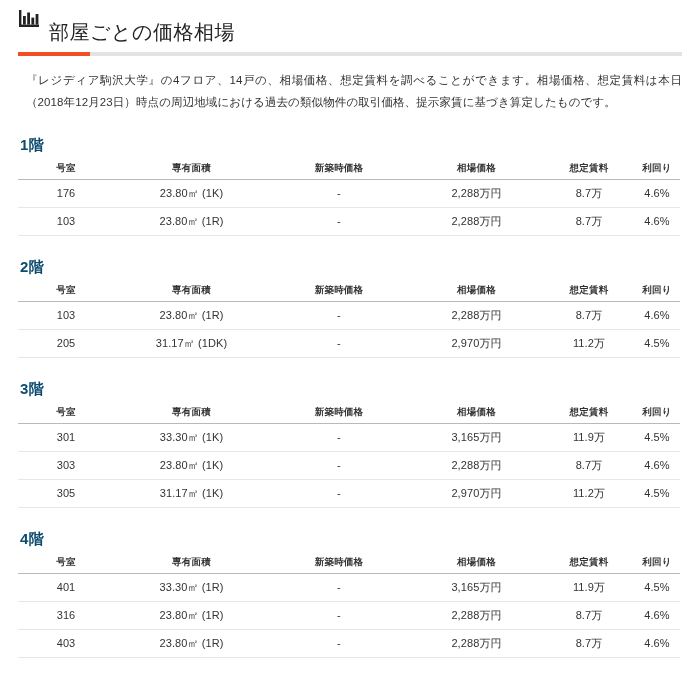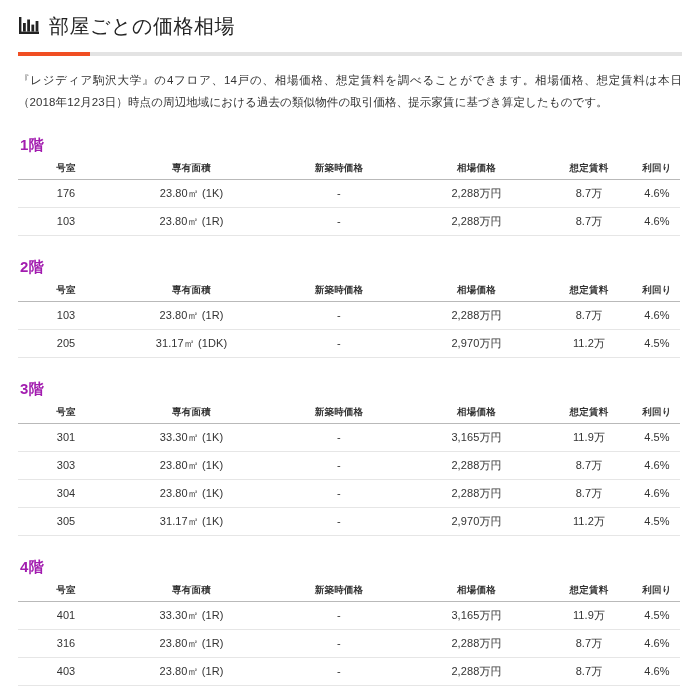--- a/index.html
+++ b/index.html
@@ -19,21 +19,21 @@
     position: relative;
     width: 700px;
     height: 700px;
     box-sizing: border-box;
     padding: 0 18px;
   }
 
   
   .page-header {
     display: flex;
-    align-items: center;
+    align-items: flex-start;
     gap: 9px;
     padding-top: 9px;
     height: 34px;
   }
   .chart-icon {
     width: 22px;
     height: 20px;
     display: block;
     flex: 0 0 auto;
   }
@@ -58,36 +58,36 @@
     position: absolute;
     left: 0;
     top: 0;
     height: 4px;
     width: 72px;
     background: #f04e23;
   }
 
   
   .lead {
-    margin: 13px 0 0 0;
+    margin: 13px 0 0 8px;
     font-size: 11.5px;
     line-height: 1.95;
     color: #333333;
     letter-spacing: 0.1px;
     text-align: justify;
   }
 
   
   .floor-section {
     margin-top: 22px;
   }
   .floor-heading {
     font-size: 15px;
     font-weight: bold;
-    color: #a21caf;
+    color: #0c4a6e;
     margin: 0 0 7px 2px;
     letter-spacing: 0.3px;
   }
 
   table.price-table {
     width: 662px;
     border-collapse: collapse;
     table-layout: fixed;
     font-size: 11px;
   }
@@ -259,28 +259,20 @@
             </tr>
             <tr>
               <td>303</td>
               <td>23.80㎡ (1K)</td>
               <td class="cell-dash">-</td>
               <td>2,288万円</td>
               <td>8.7万</td>
               <td>4.6%</td>
             </tr>
             <tr>
-              <td>304</td>
-              <td>23.80㎡ (1K)</td>
-              <td class="cell-dash">-</td>
-              <td>2,288万円</td>
-              <td>8.7万</td>
-              <td>4.6%</td>
-            </tr>
-            <tr>
               <td>305</td>
               <td>31.17㎡ (1K)</td>
               <td class="cell-dash">-</td>
               <td>2,970万円</td>
               <td>11.2万</td>
               <td>4.5%</td>
             </tr>
           </tbody>
         </table>
       </section>

